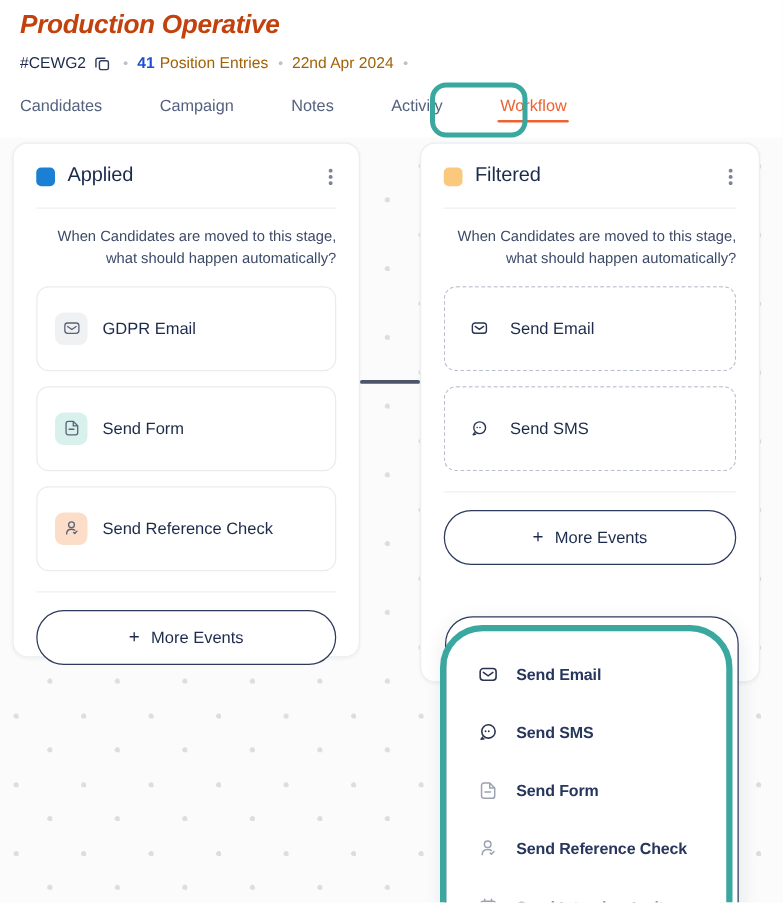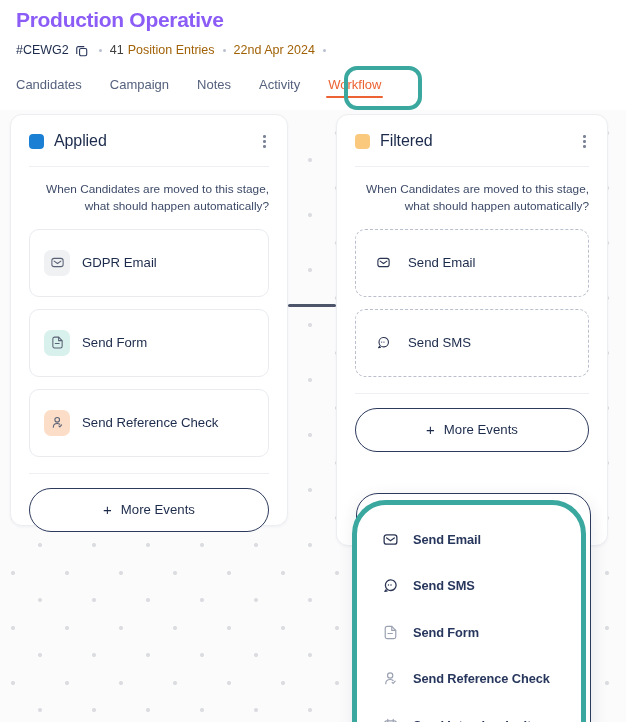--- a/index.html
+++ b/index.html
@@ -20,23 +20,24 @@
   .header {
     padding: 8px 16px 0 16px;
     background: #ffffff;
     position: relative;
     z-index: 5;
   }
   .page-title {
     font-size: 21px;
     font-weight: 700;
     letter-spacing: -0.3px;
-    color: #8b5cf6;
+    color: #c2410c;
     margin: 0 0 10px 0;
     line-height: 24px;
+    font-style: italic;
   }
   .meta-row {
     display: flex;
     align-items: center;
     font-size: 12.5px;
     color: #44506e;
     line-height: 16px;
     margin-bottom: 12px;
     white-space: nowrap;
   }
@@ -51,28 +52,28 @@
     position: relative;
     top: 1px;
   }
   .meta-dot {
     width: 3px; height: 3px;
     border-radius: 50%;
     background: #b9c0cf;
     margin: 0 8px;
     flex: 0 0 auto;
   }
-  .meta-count { font-weight: 400; color: #404040; }
+  .meta-count { font-weight: 700; color: #1d4ed8; }
   .meta-text { color: #a16207; }
 
   
   .tabs {
     display: flex;
     align-items: flex-end;
-    gap: 0px;
+    gap: 18px;
     position: relative;
     height: 32px;
   }
   .tab {
     font-size: 13px;
     color: #55617d;
     padding: 4px 14px 9px 14px;
     cursor: pointer;
     position: relative;
     line-height: 16px;

